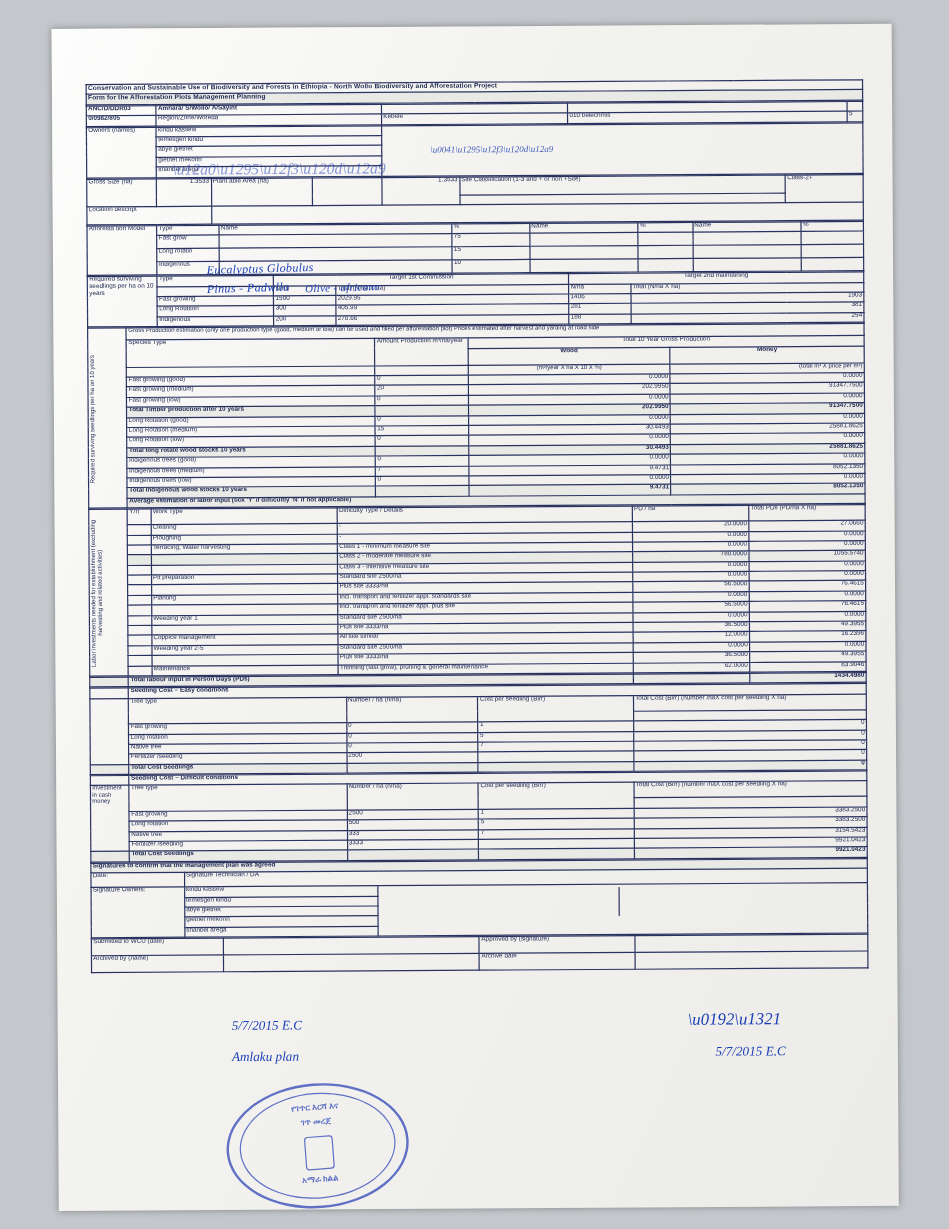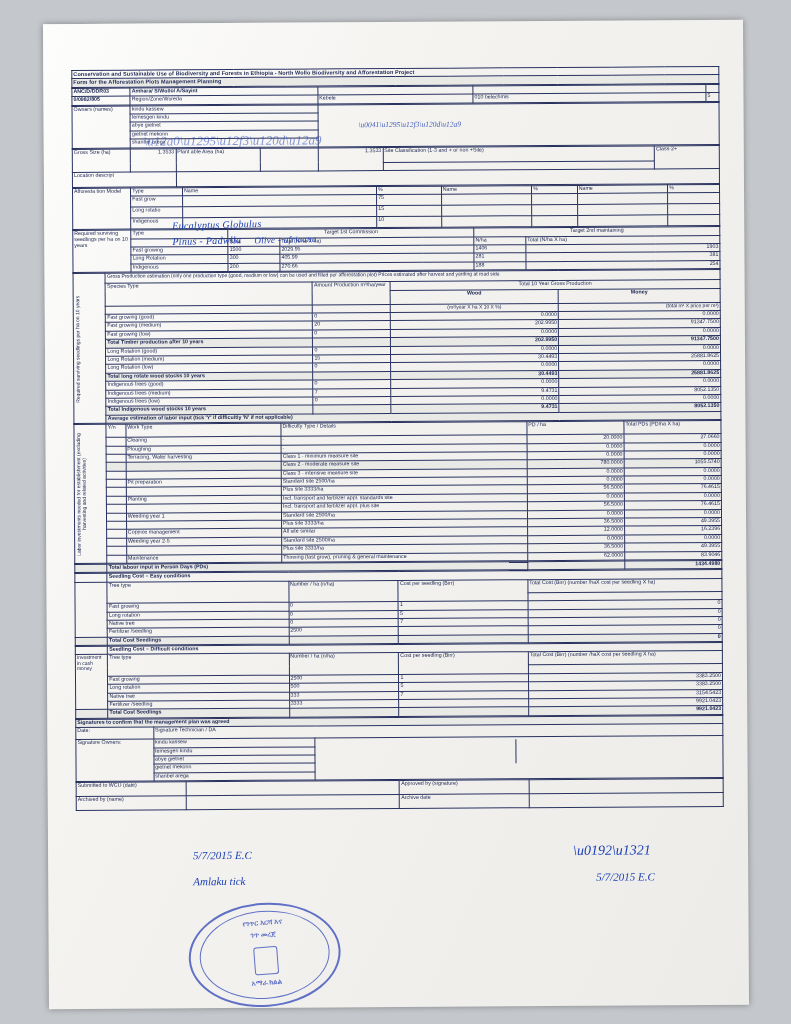--- a/index.html
+++ b/index.html
@@ -660,21 +660,21 @@
       </tbody>
         </table>
 
     </div>
 
     <span class="sig hand" style="left:128px;top:196px;font-size:10px;">Eucalyptus Globulus</span>
     <span class="sig hand" style="left:128px;top:212px;font-size:10px;">Pinus - Padwlla</span>
     <span class="sig hand" style="left:210px;top:212px;font-size:9px;">Olive - africana</span>
 
     <span class="sig" style="left:145px;top:826px;font-size:11px;">5/7/2015  E.C</span>
-    <span class="sig" style="left:145px;top:852px;font-size:11px;">Amlaku  tick</span>
+    <span class="sig" style="left:145px;top:852px;font-size:11px;">Amlaku  plan</span>
     <span class="sig" style="left:548px;top:850px;font-size:11px;">5/7/2015 E.C</span>
     <span class="sig" style="left:525px;top:822px;font-size:14px;">\u0192\u1321</span>
     <span class="scribble" style="left:100px;top:110px;font-size:13px;opacity:.55;">\u12a0\u1295\u12f3\u120d\u12a9</span>
 
     <div class="stamp">
       <div class="stamptxt" style="top:14px;">የገጥር እርሻ እና</div>
       <div class="stamptxt" style="top:26px;">ገጥ መረጀ</div>
       <div class="stamptxt" style="top:74px;">አማራ ክልል</div>
       <div style="position:absolute;left:50%;top:42px;margin-left:-11px;width:22px;height:26px;border:1.5px solid #2f46b8;border-radius:3px;"></div>
     </div>

